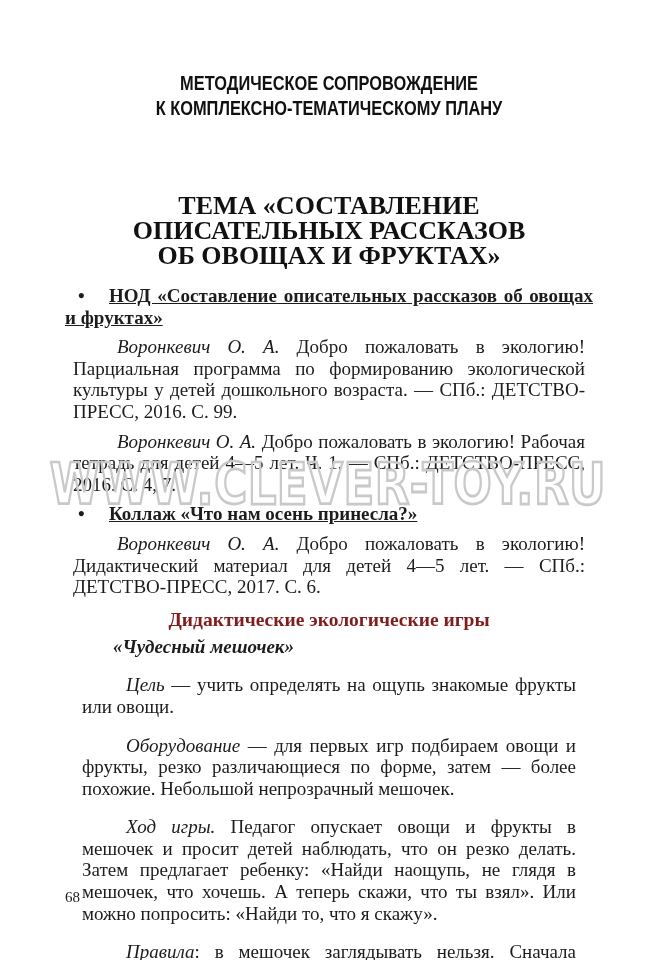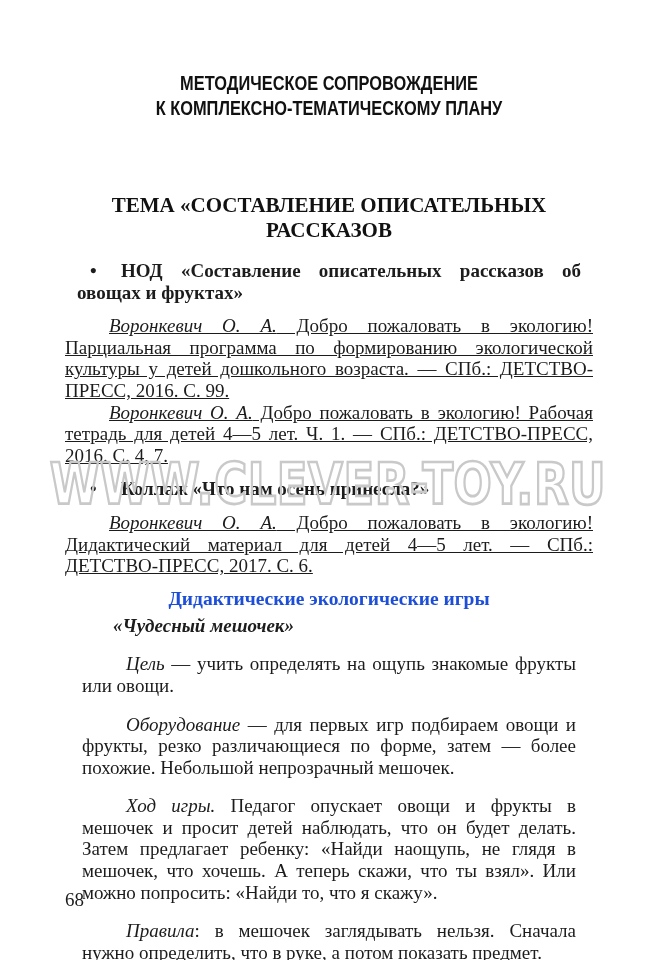--- a/index.html
+++ b/index.html
@@ -11,85 +11,86 @@
   .content{padding:0 63px 0 65px;}
 
   .header-sans{
     margin-top:70px;text-align:center;
     font-family:"Liberation Sans", sans-serif;font-weight:bold;
     font-size:21px;line-height:25px;color:#111;
     transform:scaleX(0.78);transform-origin:center top;white-space:nowrap;
   }
   .title-serif{
     margin-top:73px;text-align:center;
-    font-weight:bold;font-size:21px;line-height:25px;color:#111;
+    font-weight:bold;font-size:26px;line-height:25px;color:#111;
   }
 
   .body-text{margin-top:17px;font-size:19px;line-height:21.6px;text-align:justify;}
-  .bullet-item{margin:12px;}
+  .bullet-item{margin:0;text-decoration:underline;}
   .bullet-mark{display:inline-block;width:44px;padding-left:13px;box-sizing:border-box;font-weight:bold;}
   .bullet-label{font-weight:bold;}
-  .ref-para{margin:0;text-indent:44px;text-decoration:underline;}
+  .ref-para{margin:8px;text-indent:44px;}
   .lead-italic{font-style:italic;}
 
   .games-heading{
-    margin:11px 0 5px 0;text-align:center;font-weight:bold;font-size:19.5px;line-height:22px;color:#1d4ed8;
+    margin:11px 0 5px 0;text-align:center;font-weight:bold;font-size:19.5px;line-height:22px;color:#7f1d1d;
   }
   .game-title{margin:4px;text-indent:44px;font-weight:bold;font-style:italic;}
   .game-para{margin:17px;text-indent:44px;}
 
   .watermark{
     position:absolute;top:451px;left:50%;
     transform:translateX(-50%) scaleY(1.25);transform-origin:center top;
     font-family:"DejaVu Sans", sans-serif;font-weight:bold;
     font-size:45px;letter-spacing:0.5px;white-space:nowrap;
     color:transparent;-webkit-text-stroke:2.2px #c9c9c9;
     pointer-events:none;z-index:5;
   }
   .page-number{
-    position:absolute;left:65px;top:889px;font-size:19px;color:#1c1c1c;
+    position:absolute;left:65px;top:889px;font-size:15px;color:#1c1c1c;
   }
 </style>
 </head>
 <body>
 
 <div class="page">
 
   <div class="watermark">WWW.CLEVER-TOY.RU</div>
 
   <div class="content">
 
     <div class="header-sans">
       <div>МЕТОДИЧЕСКОЕ СОПРОВОЖДЕНИЕ</div>
       <div>К КОМПЛЕКСНО-ТЕМАТИЧЕСКОМУ ПЛАНУ</div>
     </div>
 
     <div class="title-serif">
       <div>ТЕМА «СОСТАВЛЕНИЕ ОПИСАТЕЛЬНЫХ РАССКАЗОВ</div>
+      <div>ОБ ОВОЩАХ И ФРУКТАХ»</div>
     </div>
 
     <div class="body-text">
 
       <p class="bullet-item"><span class="bullet-mark">•</span><span class="bullet-label">НОД «Составление описательных рассказов об овощах и фруктах»</span></p>
       <p class="ref-para"><span class="lead-italic">Воронкевич О. А.</span><span> Добро пожаловать в экологию! Парциальная программа по формированию экологической культуры у детей дошкольного возраста. — СПб.: ДЕТСТВО-ПРЕСС, 2016. С. 99.</span></p>
 
       <p class="ref-para"><span class="lead-italic">Воронкевич О. А.</span><span> Добро пожаловать в экологию! Рабочая тетрадь для детей 4—5 лет. Ч. 1. — СПб.: ДЕТСТВО-ПРЕСС, 2016. С. 4, 7.</span></p>
 
       <p class="bullet-item"><span class="bullet-mark">•</span><span class="bullet-label">Коллаж «Что нам осень принесла?»</span></p>
       <p class="ref-para"><span class="lead-italic">Воронкевич О. А.</span><span> Добро пожаловать в экологию! Дидактический материал для детей 4—5 лет. — СПб.: ДЕТСТВО-ПРЕСС, 2017. С. 6.</span></p>
 
       <div class="games-heading">Дидактические экологические игры</div>
 
       <p class="game-title">«Чудесный мешочек»</p>
 
       <p class="game-para"><span class="lead-italic">Цель</span><span> — учить определять на ощупь знакомые фрукты или овощи.</span></p>
 
       <p class="game-para"><span class="lead-italic">Оборудование</span><span> — для первых игр подбираем овощи и фрукты, резко различающиеся по форме, затем — более похожие. Небольшой непрозрачный мешочек.</span></p>
 
-      <p class="game-para"><span class="lead-italic">Ход игры.</span><span> Педагог опускает овощи и фрукты в мешочек и просит детей наблюдать, что он будет делать. Затем предлагает ребенку: «Найди наощупь, не глядя в мешочек, что хочешь. А теперь скажи, что ты взял». Или можно попросить: «Найди то, что я скажу».</span></p>
+      <p class="game-para"><span class="lead-italic">Ход игры.</span><span> Педагог опускает овощи и фрукты в мешочек и просит детей наблюдать, что он резко делать. Затем предлагает ребенку: «Найди наощупь, не глядя в мешочек, что хочешь. А теперь скажи, что ты взял». Или можно попросить: «Найди то, что я скажу».</span></p>
 
       <p class="game-para"><span class="lead-italic">Правила</span><span>: в мешочек заглядывать нельзя. Сначала нужно определить, что в руке, а потом показать предмет.</span></p>
 
     </div>
 
   </div>
 
   <div class="page-number">68</div>
 
 </div>

